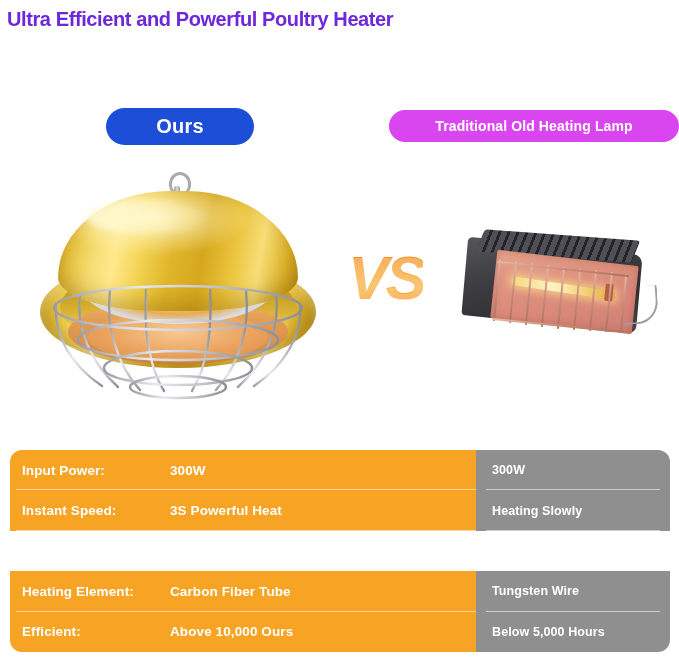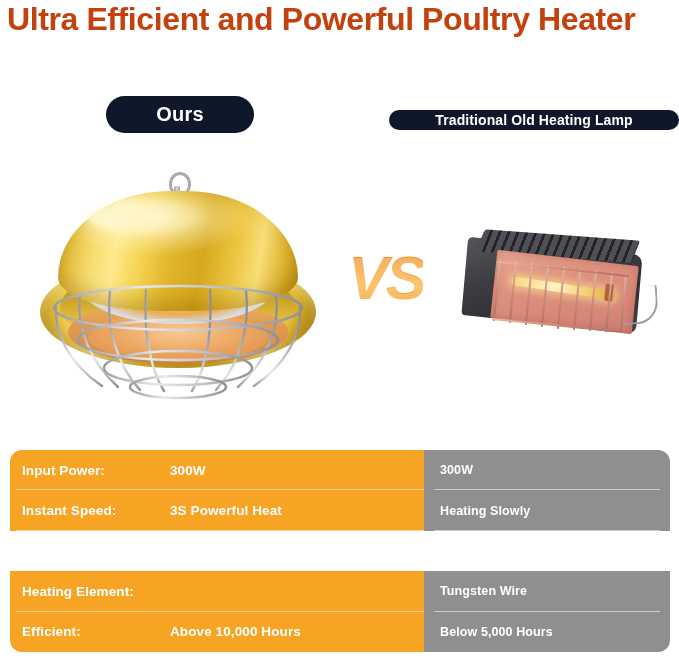--- a/index.html
+++ b/index.html
@@ -15,54 +15,54 @@
     font-family: "Liberation Sans", sans-serif;
     -webkit-font-smoothing: antialiased;
   }
 
   
   .page-title {
     position: absolute;
     left: 7px;
     top: 2px;
     width: 665px;
-    font-size: 32px;
+    font-size: 20px;
     font-weight: bold;
-    color: #c2410c;
+    color: #6d28d9;
     letter-spacing: -0.4px;
     line-height: 34px;
     white-space: nowrap;
   }
 
   
   .badge {
     position: absolute;
     border-radius: 999px;
     display: flex;
     align-items: center;
     justify-content: center;
     color: #ffffff;
     font-weight: bold;
     box-sizing: border-box;
   }
   .badge-ours {
     left: 106px;
-    top: 96px;
+    top: 108px;
     width: 148px;
     height: 37px;
-    background: #0f172a;
+    background: #1d4ed8;
     font-size: 20px;
     letter-spacing: 0.2px;
   }
   .badge-trad {
     left: 389px;
     top: 110px;
     width: 290px;
-    height: 20px;
-    background: #0f172a;
+    height: 32px;
+    background: #d946ef;
     font-size: 14px;
     letter-spacing: 0.1px;
   }
 
   
   .ours-product {
     position: absolute;
     left: 38px;
     top: 172px;
     width: 290px;
@@ -340,21 +340,21 @@
     overflow: hidden;
     display: flex;
     flex-direction: column;
   }
   .spec-row {
     flex: 1 1 0;
     display: flex;
     position: relative;
   }
   .cell-ours {
-    width: 414px;
+    width: 466px;
     background: #f7a323;
     display: flex;
     align-items: center;
     box-sizing: border-box;
     padding-left: 12px;
     position: relative;
   }
   .cell-trad {
     flex: 1;
     background: #8f8f8f;
@@ -512,29 +512,30 @@
       <span class="spec-value-trad">Heating Slowly</span>
     </div>
   </div>
 
   <div class="spec-row">
   </div>
 
   <div class="spec-row">
     <div class="cell-ours">
       <span class="spec-label">Heating Element:</span>
+      <span class="spec-value-ours">Carbon Fiber Tube</span>
     </div>
     <div class="cell-trad">
       <span class="spec-value-trad">Tungsten Wire</span>
     </div>
   </div>
 
   <div class="spec-row">
     <div class="cell-ours">
       <span class="spec-label">Efficient:</span>
-      <span class="spec-value-ours">Above 10,000 Hours</span>
+      <span class="spec-value-ours">Above 10,000 Ours</span>
     </div>
     <div class="cell-trad">
       <span class="spec-value-trad">Below 5,000 Hours</span>
     </div>
   </div>
 
 </div>
 
 </body></html>

